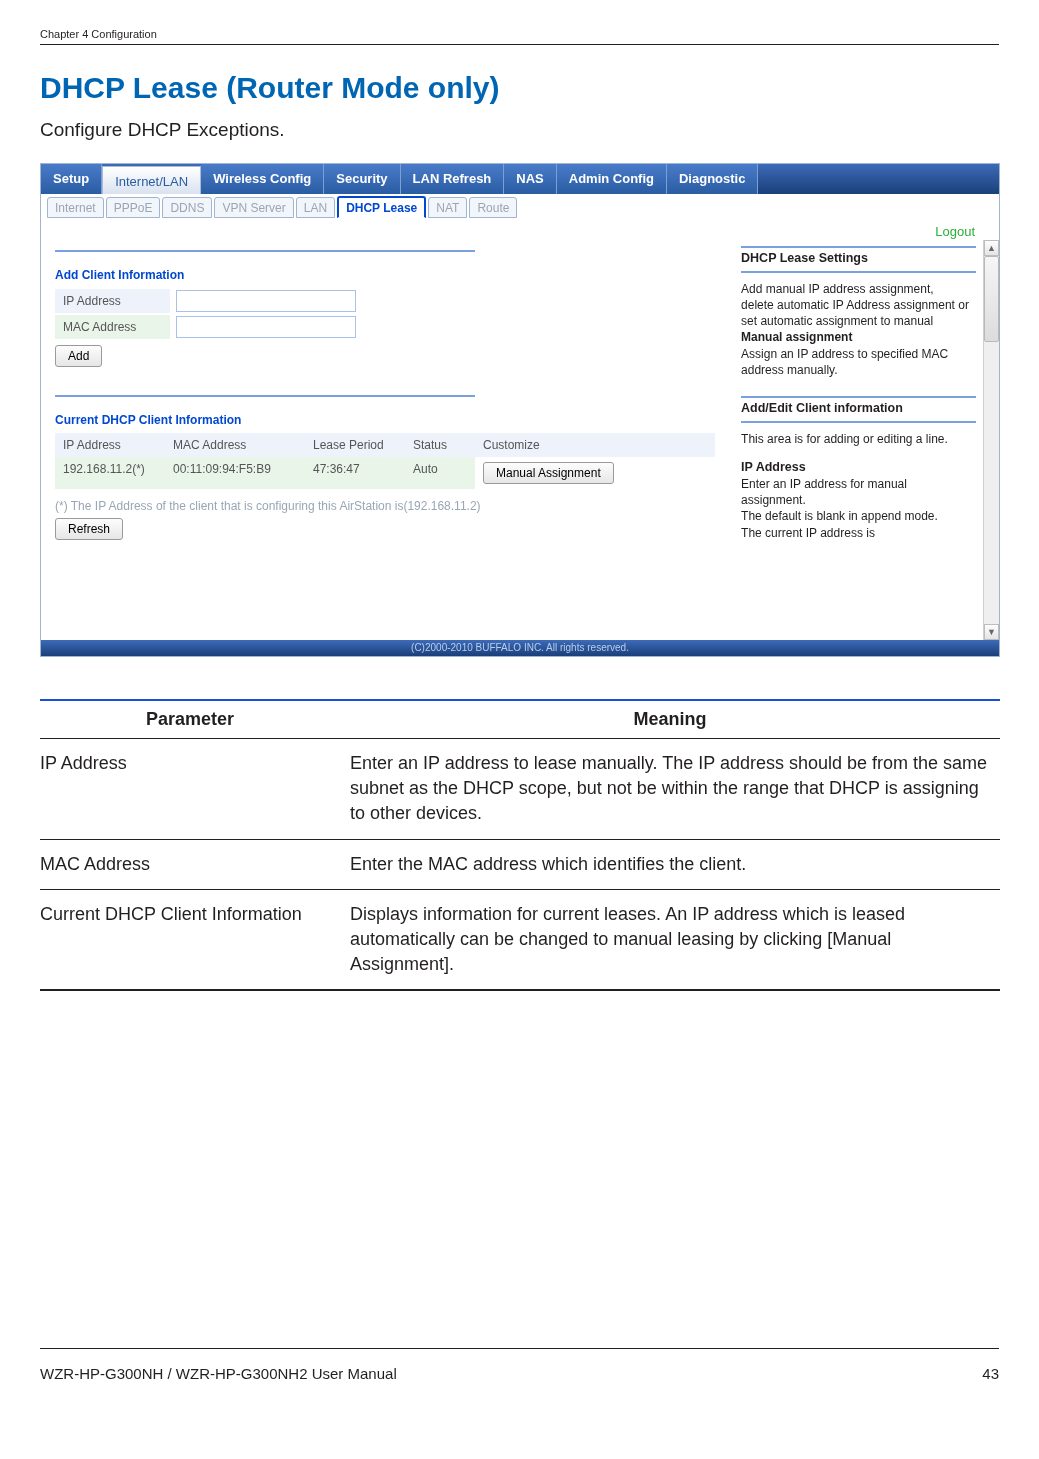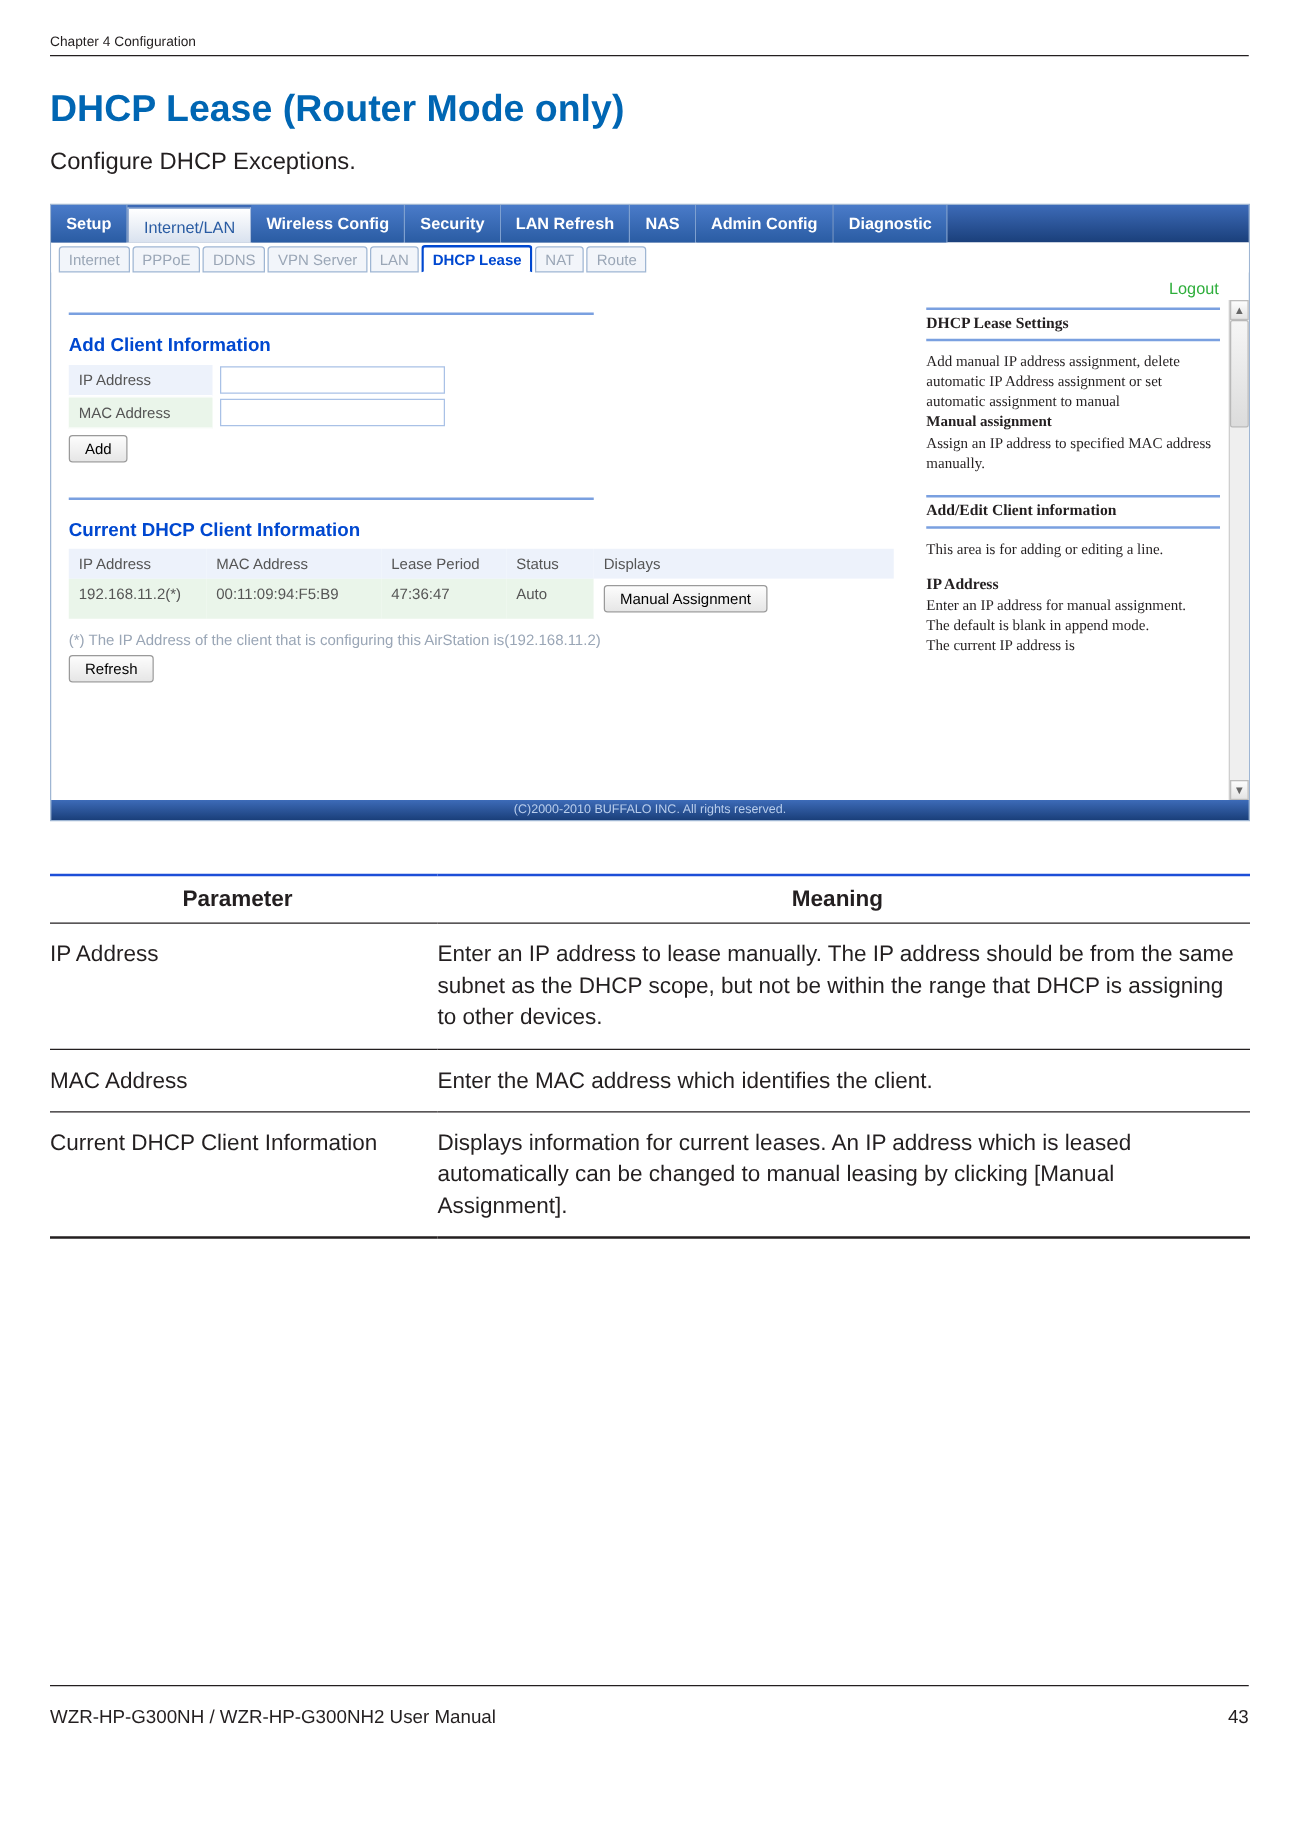--- a/index.html
+++ b/index.html
@@ -103,21 +103,21 @@
   }
   .shot-left {
     width: 690px;
     padding: 10px 14px;
     font-family: Arial, sans-serif;
   }
   .shot-right {
     width: 254px;
     padding: 6px 14px 6px 12px;
     font-size: 12px;
-    font-family: Liberation Serif, serif;
+    font-family: Liberation Sans, sans-serif;
     line-height: 1.35;
   }
   .shot-scroll {
     width: 16px;
     background: #efefef;
     display: flex;
     flex-direction: column;
     border-left: 1px solid #cfcfcf;
   }
   .scroll-arrow {
@@ -133,21 +133,21 @@
     height: 86px;
     margin: 0;
     background: linear-gradient(#f6f6f6,#dcdcdc);
     border: 1px solid #b8b8b8;
     border-radius: 2px;
   }
   .scroll-track { flex: 1; }
   .panel-title {
     color: #0048d0;
     font-weight: 700;
-    font-size: 15px;
+    font-size: 12px;
     margin: 16px 0 6px 0;
   }
   .panel-sep-blue {
     height: 2px;
     background: #7aa0e0;
     width: 420px;
     margin-bottom: 2px;
   }
   .panel-sep-blue.small { width: 235px; }
   .form-row {
@@ -298,21 +298,21 @@
         <button class="btn">Add</button>
 
         <div style="height:28px"></div>
         <div class="panel-sep-blue"></div>
         <div class="panel-title">Current DHCP Client Information</div>
         <div class="grid5">
           <div class="hd">IP Address</div>
           <div class="hd">MAC Address</div>
           <div class="hd">Lease Period</div>
           <div class="hd">Status</div>
-          <div class="hd">Displays</div>
+          <div class="hd">Customize</div>
           <div class="cell">192.168.11.2(*)</div>
           <div class="cell">00:11:09:94:F5:B9</div>
           <div class="cell">47:36:47</div>
           <div class="cell">Auto</div>
           <div class="cell white">
             <button class="btn" style="margin-top:0">Manual Assignment</button>
           </div>
         </div>
         <div class="note">(*) The IP Address of the client that is configuring this AirStation is(192.168.11.2)</div>
         <button class="btn">Refresh</button>

